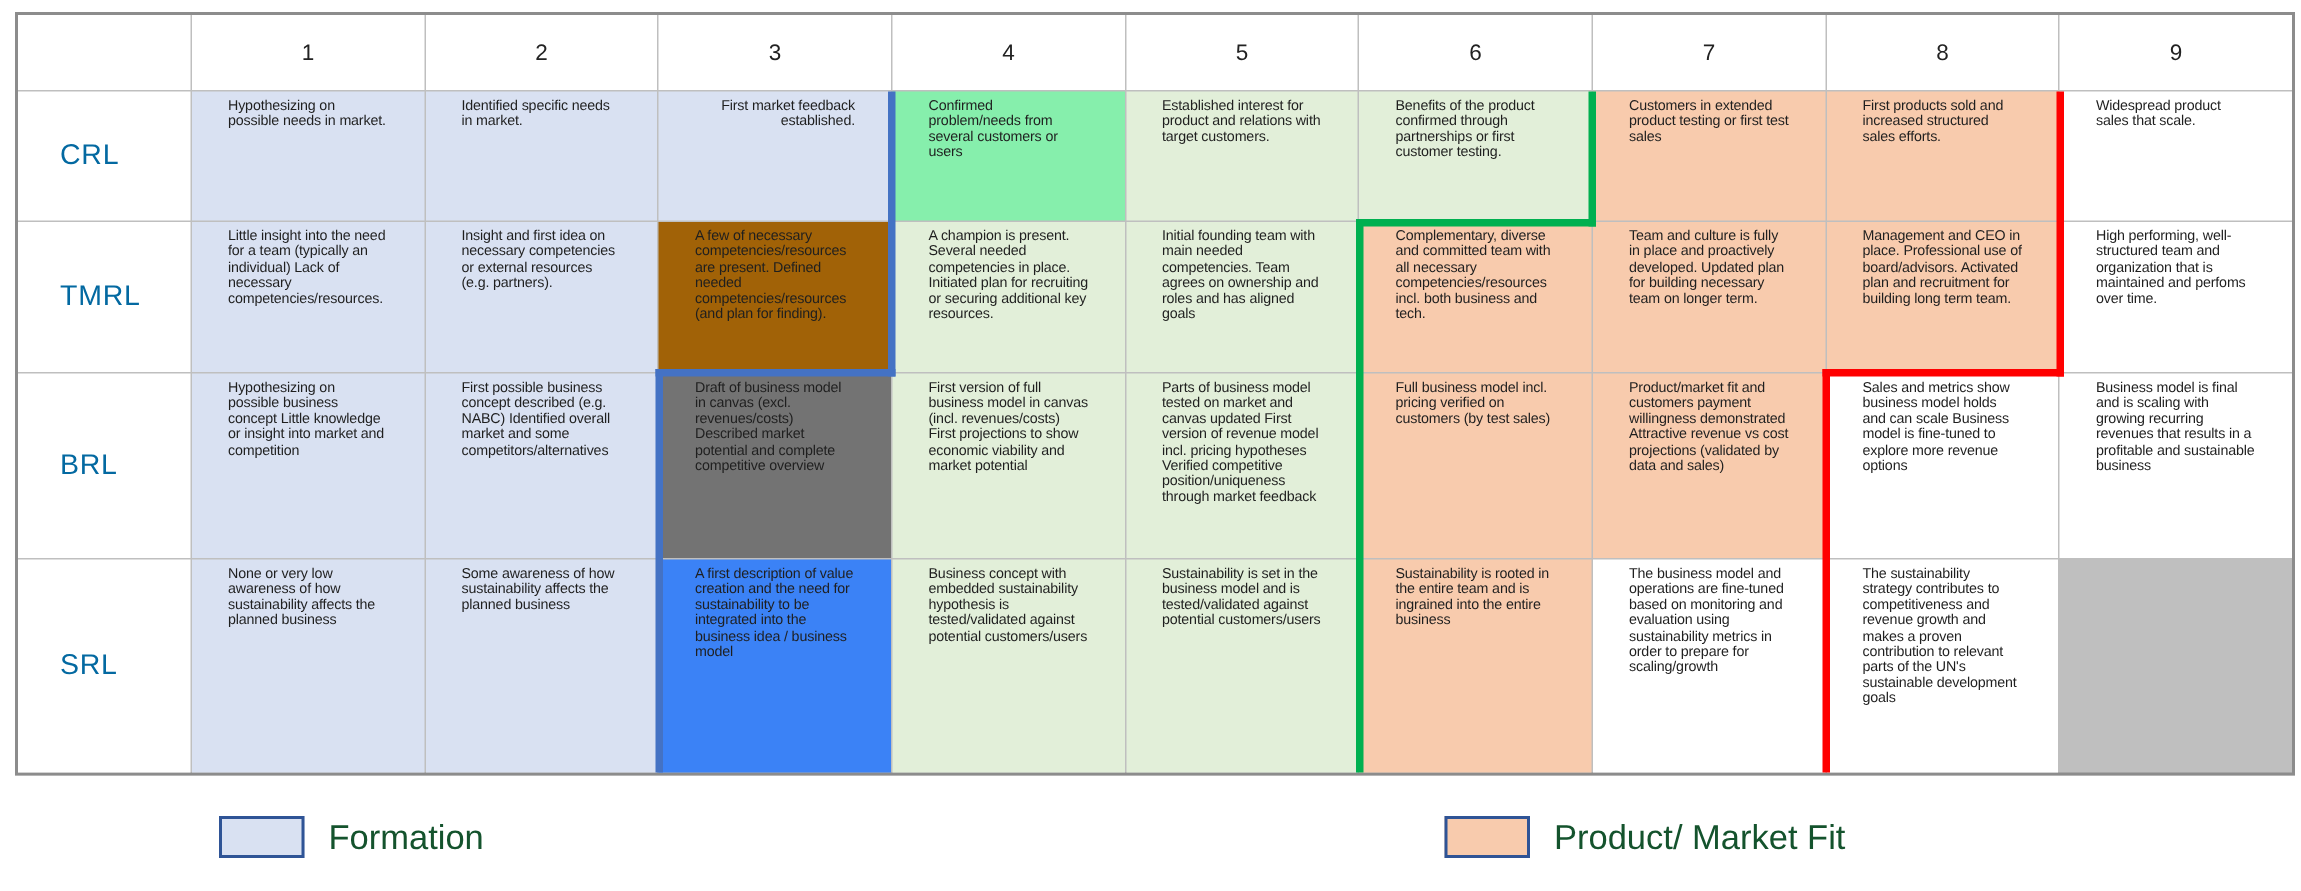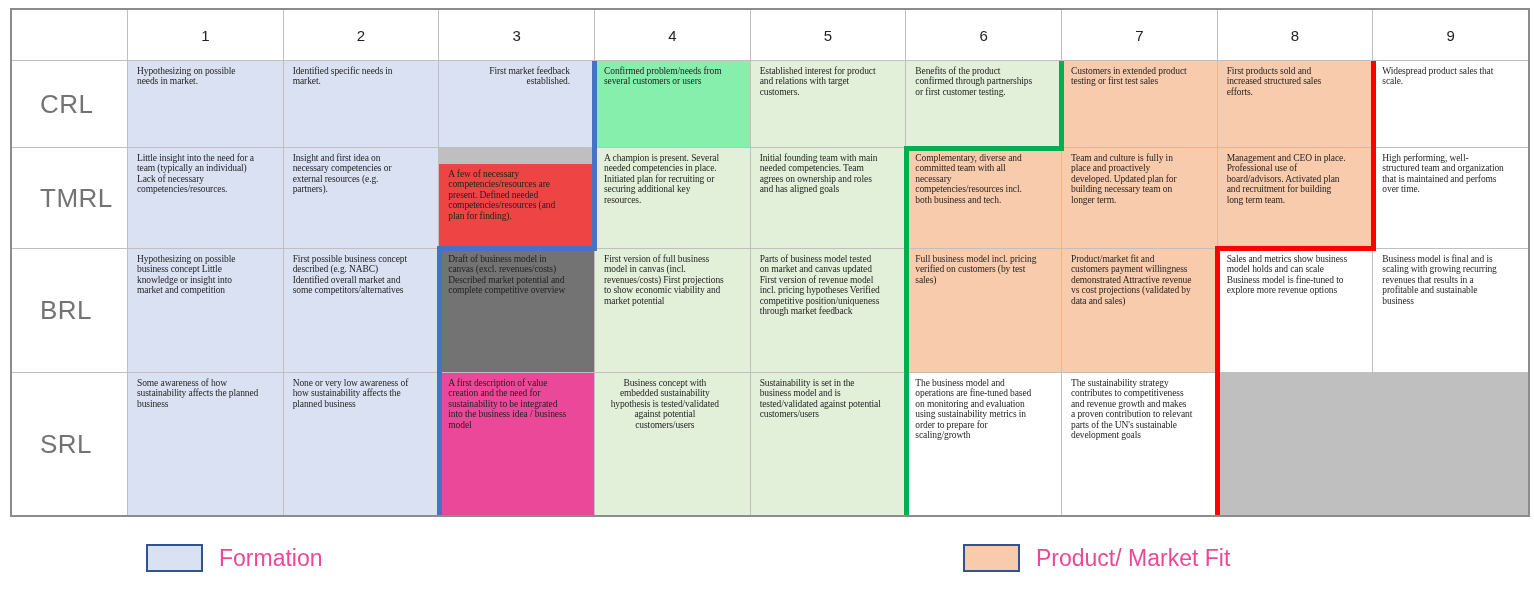--- a/index.html
+++ b/index.html
@@ -18,31 +18,31 @@
     grid-template-rows:50px 86px 100px 123px 142px;
     gap:1px;
     background:#BFBFBF;
     border:2px solid #8C8C8C;
     box-sizing:border-box;
   }
   .c{background:#ffffff;overflow:hidden;box-sizing:border-box;}
   .head{display:flex;align-items:center;justify-content:center;
         font-size:15px;color:#222;}
   .lab{display:flex;align-items:center;padding-left:28px;
-       font-size:26px;letter-spacing:.5px;color:#737373;}
-  .body{padding:5px 24px 3px 9px;font-family:Liberation Serif, serif;}
+       font-size:19px;letter-spacing:.5px;color:#0369a1;}
+  .body{padding:5px 24px 3px 24px;}
   .ct{display:block;font-size:9.5px;line-height:10.4px;letter-spacing:-0.1px;color:#1F1F1F;}
 
   
   .ln{position:absolute;}
 
   
   .leg{position:absolute;display:flex;align-items:center;gap:16px;}
   .sw{width:57px;height:28px;border:2.5px solid #2F5496;box-sizing:border-box;}
-  .legtext{font-size:23px;color:#ec4899;white-space:nowrap;}
+  .legtext{font-size:23px;color:#14532d;white-space:nowrap;}
   #leg1{left:146px;top:544px;}
   #leg2{left:497px;top:544px;}
   #leg3{left:963px;top:544px;}
 </style>
 </head>
 <body>
 
 <div class="stage">
 
   <div class="t">
@@ -87,21 +87,21 @@
         <span class="ct">Widespread product sales that scale.</span>
       </div>
 
     <div class="c lab">TMRL</div>
     <div class="c body" style="background: rgb(217, 225, 242);">
         <span class="ct">Little insight into the need for a team (typically an individual) Lack of necessary competencies/resources.</span>
       </div>
     <div class="c body" style="background: rgb(217, 225, 242);">
         <span class="ct">Insight and first idea on necessary competencies or external resources (e.g. partners).</span>
       </div>
-    <div class="c body" style="background: #ef4444; margin-top: 16px;">
+    <div class="c body" style="background: #a16207;">
         <span class="ct">A few of necessary competencies/resources are present. Defined needed competencies/resources (and plan for finding).</span>
       </div>
     <div class="c body" style="background: rgb(226, 239, 217);">
         <span class="ct">A champion is present. Several needed competencies in place. Initiated plan for recruiting or securing additional key resources.</span>
       </div>
     <div class="c body" style="background: rgb(226, 239, 217);">
         <span class="ct">Initial founding team with main needed competencies. Team agrees on ownership and roles and has aligned goals</span>
       </div>
     <div class="c body" style="background: rgb(248, 203, 173);">
         <span class="ct">Complementary, diverse and committed team with all necessary competencies/resources incl. both business and tech.</span>
@@ -140,33 +140,36 @@
       </div>
     <div class="c body" style="background: rgb(255, 255, 255);">
         <span class="ct">Sales and metrics show business model holds and can scale Business model is fine-tuned to explore more revenue options</span>
       </div>
     <div class="c body" style="background: rgb(255, 255, 255);">
         <span class="ct">Business model is final and is scaling with growing recurring revenues that results in a profitable and sustainable business</span>
       </div>
 
     <div class="c lab">SRL</div>
     <div class="c body" style="background: rgb(217, 225, 242);">
+        <span class="ct">None or very low awareness of how sustainability affects the planned business</span>
+      </div>
+    <div class="c body" style="background: rgb(217, 225, 242);">
         <span class="ct">Some awareness of how sustainability affects the planned business</span>
       </div>
-    <div class="c body" style="background: rgb(217, 225, 242);">
-        <span class="ct">None or very low awareness of how sustainability affects the planned business</span>
-      </div>
-    <div class="c body" style="background: #ec4899;">
+    <div class="c body" style="background: #3b82f6;">
         <span class="ct">A first description of value creation and the need for sustainability to be integrated into the business idea / business model</span>
       </div>
-    <div class="c body" style="background: rgb(226, 239, 217); text-align: center;">
+    <div class="c body" style="background: rgb(226, 239, 217);">
         <span class="ct">Business concept with embedded sustainability hypothesis is tested/validated against potential customers/users</span>
       </div>
     <div class="c body" style="background: rgb(226, 239, 217);">
         <span class="ct">Sustainability is set in the business model and is tested/validated against potential customers/users</span>
+      </div>
+    <div class="c body" style="background: rgb(248, 203, 173);">
+        <span class="ct">Sustainability is rooted in the entire team and is ingrained into the entire business</span>
       </div>
     <div class="c body" style="background: rgb(255, 255, 255);">
         <span class="ct">The business model and operations are fine-tuned based on monitoring and evaluation using sustainability metrics in order to prepare for scaling/growth</span>
       </div>
     <div class="c body" style="background: rgb(255, 255, 255);">
         <span class="ct">The sustainability strategy contributes to competitiveness and revenue growth and makes a proven contribution to relevant parts of the UN's sustainable development goals</span>
       </div>
   </div>
 
   <div class="ln" style="left: 592px; top: 61px; width: 5px; height: 190px; background: rgb(68, 114, 196);"></div>

